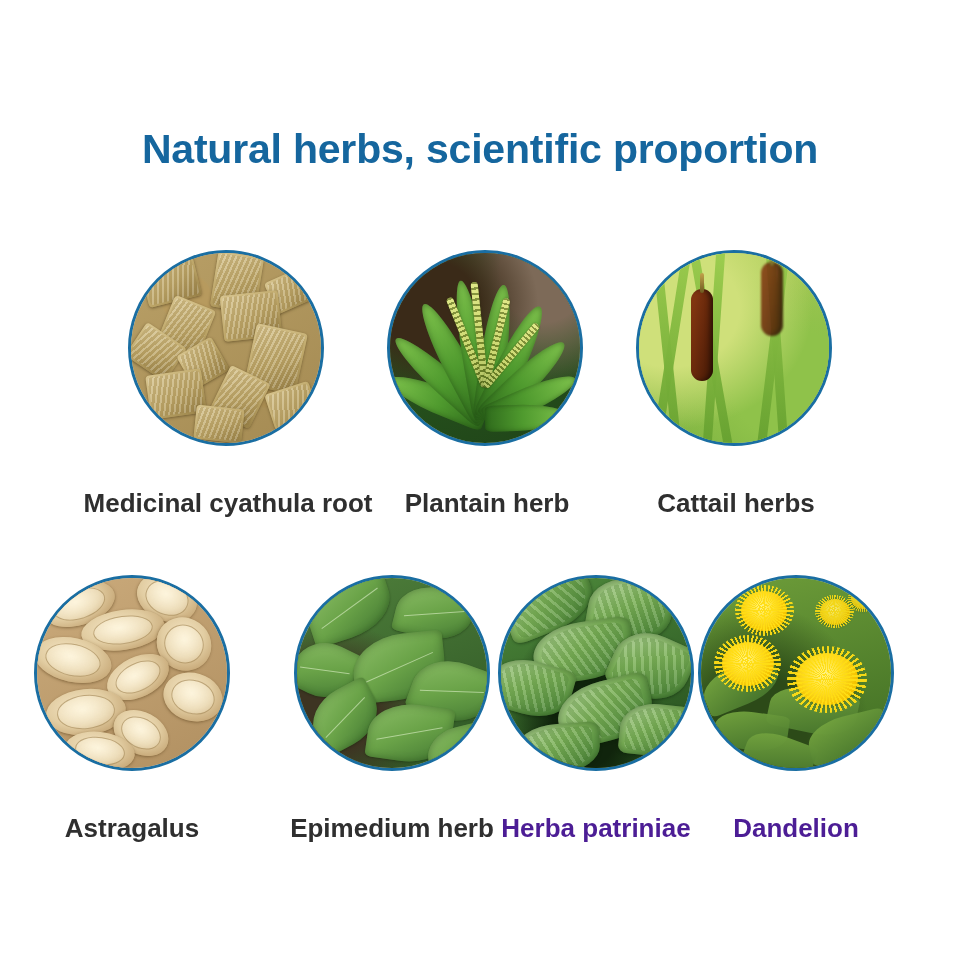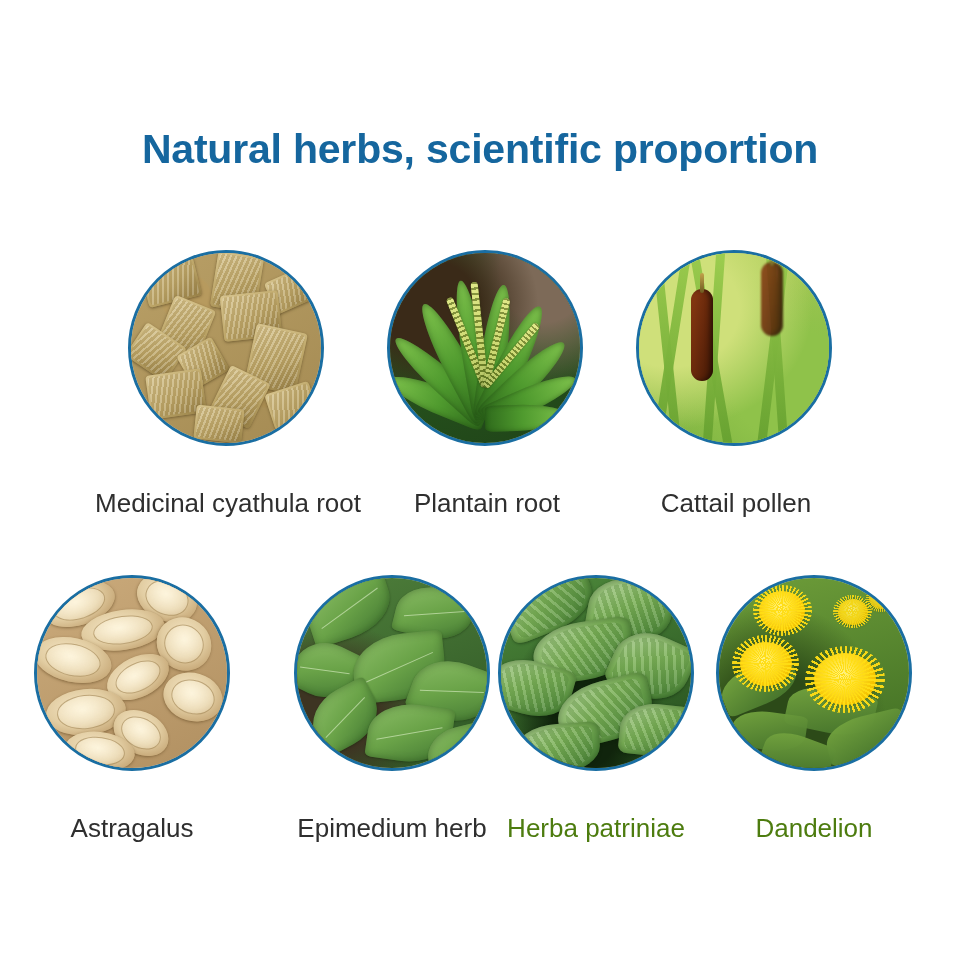--- a/index.html
+++ b/index.html
@@ -69,40 +69,40 @@
     overflow: hidden;
   }
 
   .herb-label {
     position: absolute;
     top: 238px;
     width: 420px;
     left: -112px;
     text-align: center;
     font-size: 26px;
-    font-weight: 400;
+    font-weight: 700;
     color: #2f2f2f;
     white-space: nowrap;
   }
-  .herb-label.faded { color: #4d7c0f; text-align: center; }
+  .herb-label.faded { color: #4c1d95; text-align: center; }
 
   
   #card-cyathula { left: 128px; }
   #card-plantain { left: 387px; }
   #card-cattail  { left: 636px; }
 
   #card-cyathula .herb-label { left: -110px; }
   #card-plantain .herb-label { left: -110px; }
   #card-cattail  .herb-label { left: -110px; }
 
   
   #card-astragalus { left: 34px; }
   #card-epimedium  { left: 294px; }
   #card-patriniae  { left: 498px; }
-  #card-dandelion  { left: 716px; }
+  #card-dandelion  { left: 698px; }
 
   #card-astragalus .herb-label { left: -112px; }
   #card-epimedium  .herb-label { left: -112px; }
   #card-patriniae  .herb-label { left: -112px; }
   #card-dandelion  .herb-label { left: -112px; }
 
   
 
   
   .scene-cyathula {
@@ -334,38 +334,38 @@
           <div class="blade" style="transform:translateX(-50%) rotate(26deg) scale(1.05,1.2);"></div>
           <div class="blade" style="transform:translateX(-50%) rotate(46deg) scale(1.0,1.05);"></div>
           <div class="blade" style="transform:translateX(-50%) rotate(66deg) scale(.95,.95);"></div>
           <div class="blade" style="transform:translateX(-50%) rotate(88deg) scale(1.0,.8);"></div>
           <div class="spike" style="transform:translateX(-50%) rotate(-22deg) scale(1,1.0);"></div>
           <div class="spike" style="transform:translateX(-50%) rotate(-6deg) scale(1,1.1);"></div>
           <div class="spike" style="transform:translateX(-50%) rotate(14deg) scale(1,.95);"></div>
           <div class="spike" style="transform:translateX(-50%) rotate(40deg) scale(1,.85);"></div>
         </div>
       </div>
-      <div class="herb-label">Plantain root</div>
+      <div class="herb-label">Plantain herb</div>
     </div>
 
     <div class="herb-card" id="card-cattail">
       <div class="herb-photo">
         <div class="scene scene-cattail">
           <div class="reed" style="left:6%;transform:rotate(9deg);"></div>
           <div class="reed" style="left:20%;transform:rotate(-6deg);"></div>
           <div class="reed" style="left:33%;transform:rotate(4deg);height:120%;"></div>
           <div class="reed" style="left:47%;transform:rotate(-10deg);"></div>
           <div class="reed" style="left:60%;transform:rotate(7deg);"></div>
           <div class="reed" style="left:74%;transform:rotate(-4deg);"></div>
           <div class="reed" style="left:88%;transform:rotate(11deg);height:115%;"></div>
           <div class="cattail-head" style="left:28%;top:20%;height:92px;"></div>
           <div class="cattail-head" style="left:64%;top:6%;height:74px;opacity:.85;filter:blur(1px);"></div>
         </div>
       </div>
-      <div class="herb-label">Cattail pollen</div>
+      <div class="herb-label">Cattail herbs</div>
     </div>
   </div>
 
   <div class="herb-row" id="row-2">
 
     <div class="herb-card" id="card-astragalus">
       <div class="herb-photo">
         <div class="scene scene-astragalus">
           <div class="slice" style="left:4%;top:4%;width:74px;height:42px;transform:rotate(-18deg);"></div>
           <div class="slice" style="left:52%;top:0%;width:62px;height:46px;transform:rotate(22deg);"></div>

